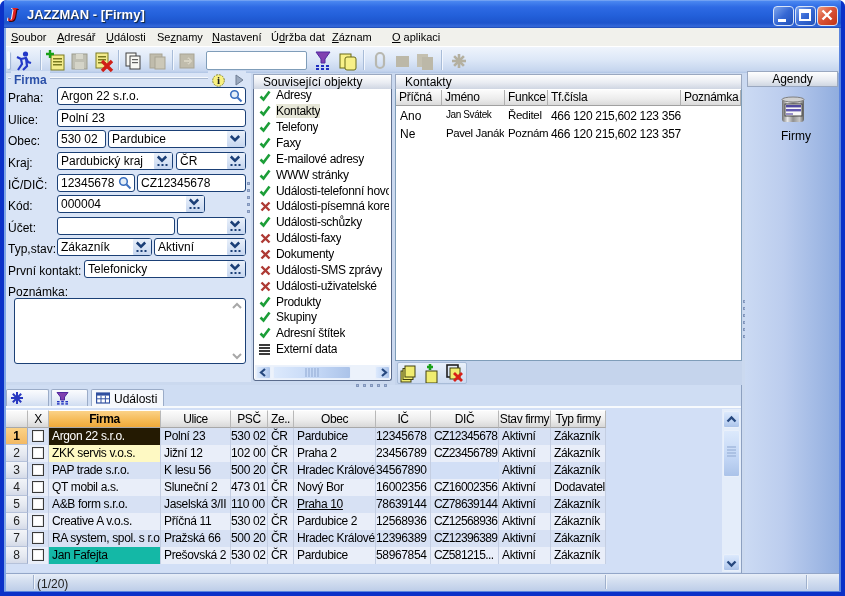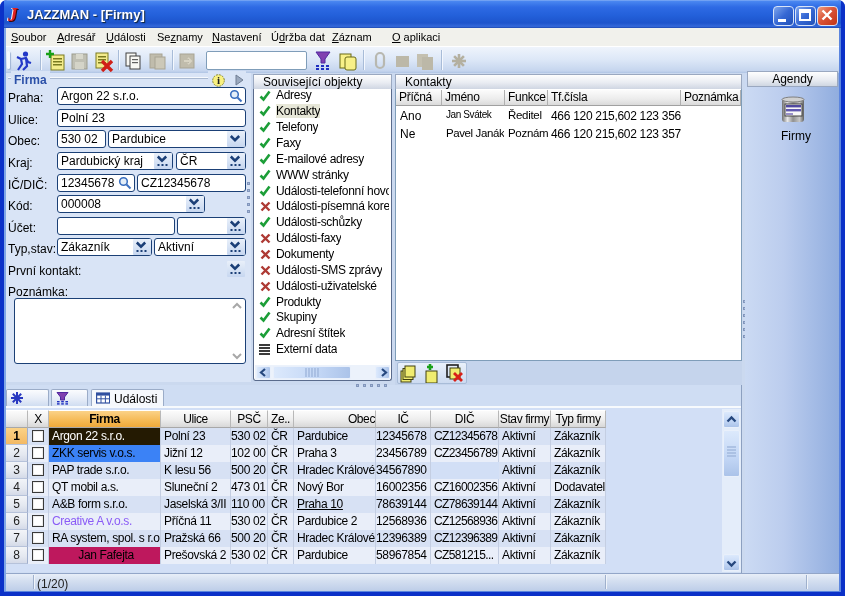--- a/index.html
+++ b/index.html
@@ -193,21 +193,21 @@
       </svg>
     </div>
 <div class="lbl" style="left:8px;top:178px;">IČ/DIČ:</div>
 <div class="ipt" style="left:57px;top:174px;width:78px;">12345678</div>
 <svg class="abs" style="left:118px;top:176px;" width="14" height="14" viewBox="0 0 14 14">
       <circle cx="5.5" cy="5.5" r="3.8" fill="#E4EEF8" stroke="#3C70C0" stroke-width="1.6"></circle>
       <line x1="8.5" y1="8.5" x2="12.5" y2="12.5" stroke="#3C70C0" stroke-width="2"></line>
     </svg>
 <div class="ipt" style="left:137px;top:174px;width:109px;">CZ12345678</div>
 <div class="lbl" style="left:8px;top:199px;">Kód:</div>
-<div class="ipt" style="left:57px;top:195px;width:148px;">000008</div>
+<div class="ipt" style="left:57px;top:195px;width:148px;">000004</div>
 <div class="cbtn" style="left:186px;top:196px;height:16px;">
       <svg class="abs" style="left:0;top:0;" width="16" height="14" viewBox="0 0 16 14">
         <path d="M3.8,3.5 L8.0,7.7 L12.2,3.5" stroke="#1B3F77" stroke-width="2.5" fill="none"></path>
         <rect x="3.5" y="11" width="2" height="2" fill="#1B3F77"></rect>
         <rect x="7.5" y="11" width="2" height="2" fill="#1B3F77"></rect>
         <rect x="11.5" y="11" width="2" height="2" fill="#1B3F77"></rect>
       </svg>
     </div>
 <div class="lbl" style="left:8px;top:221px;">Účet:</div>
 <div class="ipt" style="left:57px;top:217px;width:118px;"></div>
@@ -233,20 +233,21 @@
 <div class="ipt" style="left:154px;top:238px;width:92px;">Aktivní</div>
 <div class="cbtn" style="left:227px;top:239px;height:16px;">
       <svg class="abs" style="left:0;top:0;" width="16" height="14" viewBox="0 0 16 14">
         <path d="M3.8,3.5 L8.0,7.7 L12.2,3.5" stroke="#1B3F77" stroke-width="2.5" fill="none"></path>
         <rect x="3.5" y="11" width="2" height="2" fill="#1B3F77"></rect>
         <rect x="7.5" y="11" width="2" height="2" fill="#1B3F77"></rect>
         <rect x="11.5" y="11" width="2" height="2" fill="#1B3F77"></rect>
       </svg>
     </div>
 <div class="lbl" style="left:8px;top:264px;">První kontakt:</div>
+<div class="ipt" style="left:84px;top:260px;width:162px;">Telefonicky</div>
 <div class="cbtn" style="left:227px;top:261px;height:16px;">
       <svg class="abs" style="left:0;top:0;" width="16" height="14" viewBox="0 0 16 14">
         <path d="M3.8,3.5 L8.0,7.7 L12.2,3.5" stroke="#1B3F77" stroke-width="2.5" fill="none"></path>
         <rect x="3.5" y="11" width="2" height="2" fill="#1B3F77"></rect>
         <rect x="7.5" y="11" width="2" height="2" fill="#1B3F77"></rect>
         <rect x="11.5" y="11" width="2" height="2" fill="#1B3F77"></rect>
       </svg>
     </div>
 <div class="lbl" style="left:8px;top:285px;">Poznámka:</div>
 <div class="abs" style="left:14px;top:298px;width:232px;height:66px;background:#fff;border:1.5px solid #1B4076;border-radius:3px;"></div>
@@ -436,45 +437,45 @@
       <line x1="9.4" y1="3.6" x2="9.4" y2="11" stroke="#3050A0"></line>
     </svg>
     <div class="lbl" style="left:114px;top:392px;">Události</div>
 <div class="abs" style="left:5px;top:408px;width:736px;height:164px;background:#D2DFF6;"></div>
 <div class="ghead" style="left:5px;top:410px;width:23px;"></div>
 <div class="ghead" style="left:28px;top:410px;width:21px;">X</div>
 <div class="ghead" style="left:49px;top:410px;width:112px;font-weight:bold;background:linear-gradient(180deg,#FBD287 0,#F5B954 60%,#EFA93A 100%);">Firma</div>
 <div class="ghead" style="left:161px;top:410px;width:70px;">Ulice</div>
 <div class="ghead" style="left:231px;top:410px;width:37px;">PSČ</div>
 <div class="ghead" style="left:268px;top:410px;width:26px;">Ze..</div>
-<div class="ghead" style="left:294px;top:410px;width:82px;text-align:right;">Obec</div>
+<div class="ghead" style="left:294px;top:410px;width:82px;">Obec</div>
 <div class="ghead" style="left:376px;top:410px;width:55px;">IČ</div>
 <div class="ghead" style="left:431px;top:410px;width:68px;">DIČ</div>
 <div class="ghead" style="left:499px;top:410px;width:52px;">Stav firmy</div>
 <div class="ghead" style="left:551px;top:410px;width:55px;">Typ firmy</div>
 <div class="rown" style="top:428px;left:6px;background:linear-gradient(180deg,#FBD287 0,#F3B964 100%);font-weight:bold;color:#000;">1</div>
 <div class="gc" style="left:28px;top:428px;width:21px;background:#D7E1F4;"></div>
 <div class="chk" style="left:32px;top:430px;"></div>
 <div class="gc" style="left:49px;top:428px;width:112px;background:#241A02;color:#fff;padding-left:3px;">Argon 22 s.r.o.</div>
 <div class="gc" style="left:161px;top:428px;width:70px;background:#D7E1F4;color:#000;padding-left:3px;">Polní 23</div>
 <div class="gc" style="left:231px;top:428px;width:37px;background:#D7E1F4;color:#000;text-align:right;padding-right:4px;">530 02</div>
 <div class="gc" style="left:268px;top:428px;width:26px;background:#D7E1F4;color:#000;padding-left:3px;">ČR</div>
 <div class="gc" style="left:294px;top:428px;width:82px;background:#D7E1F4;color:#000;padding-left:3px;">Pardubice</div>
 <div class="gc" style="left:376px;top:428px;width:55px;background:#D7E1F4;color:#000;text-align:right;padding-right:4px;">12345678</div>
 <div class="gc" style="left:431px;top:428px;width:68px;background:#D7E1F4;color:#000;padding-left:3px;letter-spacing:-0.6px;">CZ12345678</div>
 <div class="gc" style="left:499px;top:428px;width:52px;background:#D7E1F4;color:#000;padding-left:3px;">Aktivní</div>
 <div class="gc" style="left:551px;top:428px;width:55px;background:#D7E1F4;color:#000;padding-left:3px;">Zákazník</div>
 <div class="rown" style="top:445px;left:6px;">2</div>
 <div class="gc" style="left:28px;top:445px;width:21px;background:#E9EEF9;"></div>
 <div class="chk" style="left:32px;top:447px;"></div>
-<div class="gc" style="left:49px;top:445px;width:112px;background:#3b82f6;color:#000;padding-left:3px;">ZKK servis v.o.s.</div>
+<div class="gc" style="left:49px;top:445px;width:112px;background:#fef9c3;color:#000;padding-left:3px;">ZKK servis v.o.s.</div>
 <div class="gc" style="left:161px;top:445px;width:70px;background:#E9EEF9;color:#000;padding-left:3px;">Jižní 12</div>
 <div class="gc" style="left:231px;top:445px;width:37px;background:#E9EEF9;color:#000;text-align:right;padding-right:4px;">102 00</div>
 <div class="gc" style="left:268px;top:445px;width:26px;background:#E9EEF9;color:#000;padding-left:3px;">ČR</div>
-<div class="gc" style="left:294px;top:445px;width:82px;background:#E9EEF9;color:#000;padding-left:3px;">Praha 3</div>
+<div class="gc" style="left:294px;top:445px;width:82px;background:#E9EEF9;color:#000;padding-left:3px;">Praha 2</div>
 <div class="gc" style="left:376px;top:445px;width:55px;background:#E9EEF9;color:#000;text-align:right;padding-right:4px;">23456789</div>
 <div class="gc" style="left:431px;top:445px;width:68px;background:#E9EEF9;color:#000;padding-left:3px;letter-spacing:-0.6px;">CZ23456789</div>
 <div class="gc" style="left:499px;top:445px;width:52px;background:#E9EEF9;color:#000;padding-left:3px;">Aktivní</div>
 <div class="gc" style="left:551px;top:445px;width:55px;background:#E9EEF9;color:#000;padding-left:3px;">Zákazník</div>
 <div class="rown" style="top:462px;left:6px;">3</div>
 <div class="gc" style="left:28px;top:462px;width:21px;background:#D7E1F4;"></div>
 <div class="chk" style="left:32px;top:464px;"></div>
 <div class="gc" style="left:49px;top:462px;width:112px;background:#D7E1F4;color:#000;padding-left:3px;">PAP trade s.r.o.</div>
 <div class="gc" style="left:161px;top:462px;width:70px;background:#D7E1F4;color:#000;padding-left:3px;">K lesu 56</div>
 <div class="gc" style="left:231px;top:462px;width:37px;background:#D7E1F4;color:#000;text-align:right;padding-right:4px;">500 20</div>
@@ -504,21 +505,21 @@
 <div class="gc" style="left:231px;top:496px;width:37px;background:#D7E1F4;color:#000;text-align:right;padding-right:4px;">110 00</div>
 <div class="gc" style="left:268px;top:496px;width:26px;background:#D7E1F4;color:#000;padding-left:3px;">ČR</div>
 <div class="gc" style="left:294px;top:496px;width:82px;background:#D7E1F4;color:#000;padding-left:3px;text-decoration:underline;">Praha 10</div>
 <div class="gc" style="left:376px;top:496px;width:55px;background:#D7E1F4;color:#000;text-align:right;padding-right:4px;">78639144</div>
 <div class="gc" style="left:431px;top:496px;width:68px;background:#D7E1F4;color:#000;padding-left:3px;letter-spacing:-0.6px;">CZ78639144</div>
 <div class="gc" style="left:499px;top:496px;width:52px;background:#D7E1F4;color:#000;padding-left:3px;">Aktivní</div>
 <div class="gc" style="left:551px;top:496px;width:55px;background:#D7E1F4;color:#000;padding-left:3px;">Zákazník</div>
 <div class="rown" style="top:513px;left:6px;">6</div>
 <div class="gc" style="left:28px;top:513px;width:21px;background:#E9EEF9;"></div>
 <div class="chk" style="left:32px;top:515px;"></div>
-<div class="gc" style="left:49px;top:513px;width:112px;background:#E9EEF9;color:#8b5cf6;padding-left:3px;">Creative A v.o.s.</div>
+<div class="gc" style="left:49px;top:513px;width:112px;background:#E9EEF9;color:#000000;padding-left:3px;">Creative A v.o.s.</div>
 <div class="gc" style="left:161px;top:513px;width:70px;background:#E9EEF9;color:#000;padding-left:3px;">Příčná 11</div>
 <div class="gc" style="left:231px;top:513px;width:37px;background:#E9EEF9;color:#000;text-align:right;padding-right:4px;">530 02</div>
 <div class="gc" style="left:268px;top:513px;width:26px;background:#E9EEF9;color:#000;padding-left:3px;">ČR</div>
 <div class="gc" style="left:294px;top:513px;width:82px;background:#E9EEF9;color:#000;padding-left:3px;">Pardubice 2</div>
 <div class="gc" style="left:376px;top:513px;width:55px;background:#E9EEF9;color:#000;text-align:right;padding-right:4px;">12568936</div>
 <div class="gc" style="left:431px;top:513px;width:68px;background:#E9EEF9;color:#000;padding-left:3px;letter-spacing:-0.6px;">CZ12568936</div>
 <div class="gc" style="left:499px;top:513px;width:52px;background:#E9EEF9;color:#000;padding-left:3px;">Aktivní</div>
 <div class="gc" style="left:551px;top:513px;width:55px;background:#E9EEF9;color:#000;padding-left:3px;">Zákazník</div>
 <div class="rown" style="top:530px;left:6px;">7</div>
 <div class="gc" style="left:28px;top:530px;width:21px;background:#D7E1F4;"></div>
@@ -528,21 +529,21 @@
 <div class="gc" style="left:231px;top:530px;width:37px;background:#D7E1F4;color:#000;text-align:right;padding-right:4px;">500 20</div>
 <div class="gc" style="left:268px;top:530px;width:26px;background:#D7E1F4;color:#000;padding-left:3px;">ČR</div>
 <div class="gc" style="left:294px;top:530px;width:82px;background:#D7E1F4;color:#000;padding-left:3px;">Hradec Králové</div>
 <div class="gc" style="left:376px;top:530px;width:55px;background:#D7E1F4;color:#000;text-align:right;padding-right:4px;">12396389</div>
 <div class="gc" style="left:431px;top:530px;width:68px;background:#D7E1F4;color:#000;padding-left:3px;letter-spacing:-0.6px;">CZ12396389</div>
 <div class="gc" style="left:499px;top:530px;width:52px;background:#D7E1F4;color:#000;padding-left:3px;">Aktivní</div>
 <div class="gc" style="left:551px;top:530px;width:55px;background:#D7E1F4;color:#000;padding-left:3px;">Zákazník</div>
 <div class="rown" style="top:547px;left:6px;">8</div>
 <div class="gc" style="left:28px;top:547px;width:21px;background:#E9EEF9;"></div>
 <div class="chk" style="left:32px;top:549px;"></div>
-<div class="gc" style="left:49px;top:547px;width:112px;background:#be185d;color:#000;padding-left:3px;text-align:center;">Jan Fafejta</div>
+<div class="gc" style="left:49px;top:547px;width:112px;background:#14b8a6;color:#000;padding-left:3px;">Jan Fafejta</div>
 <div class="gc" style="left:161px;top:547px;width:70px;background:#E9EEF9;color:#000;padding-left:3px;">Prešovská 2</div>
 <div class="gc" style="left:231px;top:547px;width:37px;background:#E9EEF9;color:#000;text-align:right;padding-right:4px;">530 02</div>
 <div class="gc" style="left:268px;top:547px;width:26px;background:#E9EEF9;color:#000;padding-left:3px;">ČR</div>
 <div class="gc" style="left:294px;top:547px;width:82px;background:#E9EEF9;color:#000;padding-left:3px;">Pardubice</div>
 <div class="gc" style="left:376px;top:547px;width:55px;background:#E9EEF9;color:#000;text-align:right;padding-right:4px;">58967854</div>
 <div class="gc" style="left:431px;top:547px;width:68px;background:#E9EEF9;color:#000;padding-left:3px;letter-spacing:-0.6px;">CZ581215...</div>
 <div class="gc" style="left:499px;top:547px;width:52px;background:#E9EEF9;color:#000;padding-left:3px;">Aktivní</div>
 <div class="gc" style="left:551px;top:547px;width:55px;background:#E9EEF9;color:#000;padding-left:3px;">Zákazník</div>
 <div class="abs" style="left:722px;top:409px;width:19px;height:163px;background:#E4EDFA;"></div>
 <div class="abs sby" style="left:723px;top:411px;width:17px;height:17px;"></div>

